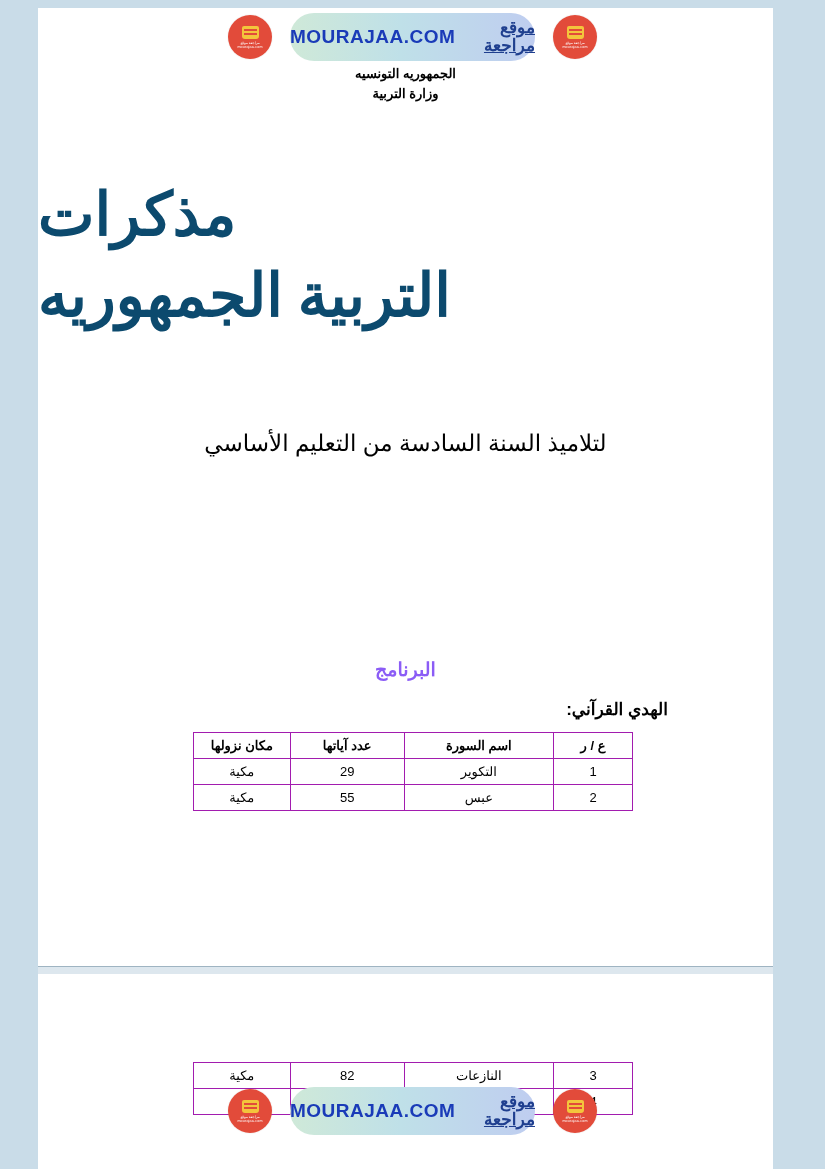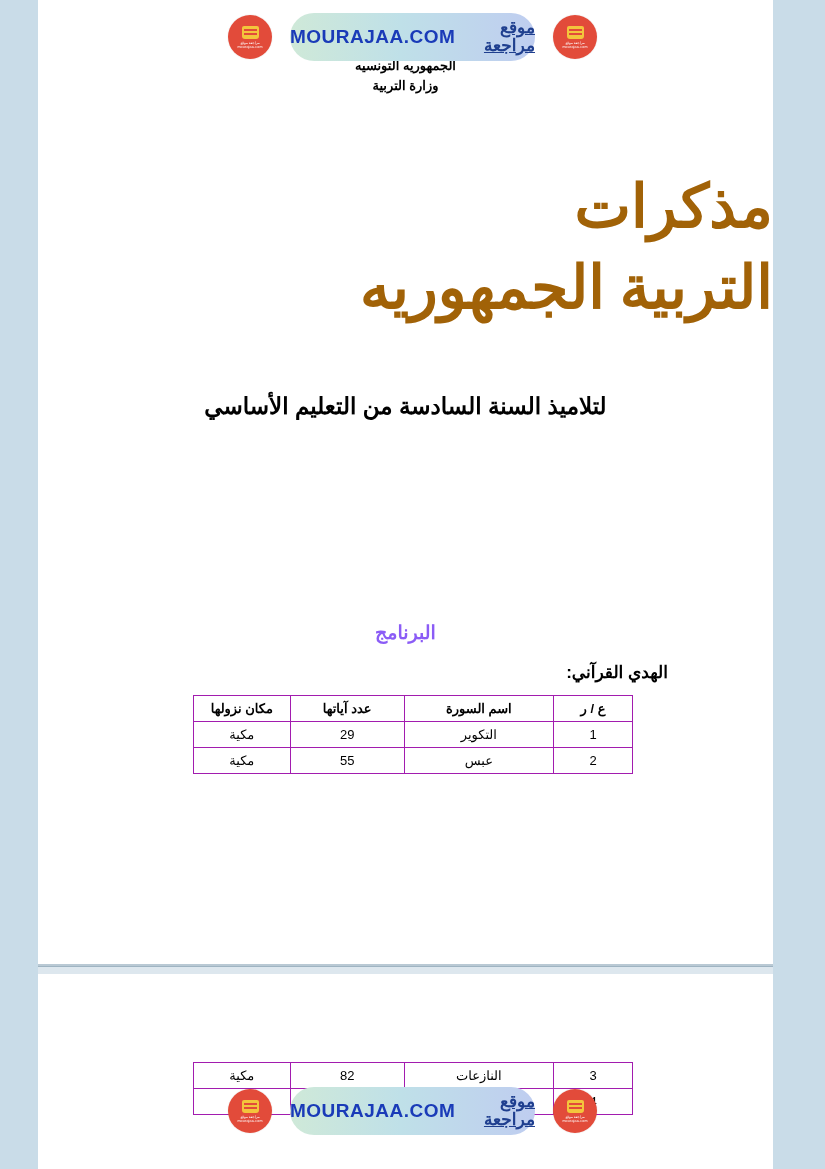--- a/index.html
+++ b/index.html
@@ -17,21 +17,21 @@
 
   
   .sheet {
     position: absolute;
     background: #ffffff;
     left: 38px;
     width: 735px;
     box-sizing: border-box;
   }
   #page-1 {
-    top: 0;
+    top: 8px;
     height: 966px;
     border-bottom: 2px solid #b9c9d4;
   }
   #page-2 {
     top: 974px;
     height: 195px;
   }
   .page-gap {
     position: absolute;
     left: 38px;
@@ -49,22 +49,22 @@
     font-family: "Liberation Sans", sans-serif;
     font-weight: bold;
     font-size: 13px;
     color: #000;
     line-height: 1.55;
     margin-top: 56px;
   }
 
   
   .main-title {
-    text-align: right;
-    color: #a16207;
+    text-align: left;
+    color: #0c4a6e;
     font-family: "Liberation Serif", serif;
     font-weight: bold;
     letter-spacing: 0;
     margin-top: 15px;
   }
   .main-title .line1 {
     font-size: 60px;
     line-height: 1.25;
     margin-top: 74px;
     display: block;
@@ -73,25 +73,25 @@
     font-size: 60px;
     line-height: 1.25;
     display: block;
     margin-top: 6px;
   }
 
   
   .subtitle {
     text-align: center;
     font-family: "Liberation Sans", sans-serif;
-    font-weight: bold;
+    font-weight: normal;
     font-size: 23px;
     color: #000;
     line-height: 1.6;
-    margin-top: 62px;
+    margin-top: 91px;
     padding: 0 105px;
   }
 
   
   .program-title {
     text-align: center;
     font-family: "Liberation Sans", sans-serif;
     font-weight: bold;
     font-size: 19px;
     margin-top: 196px;

